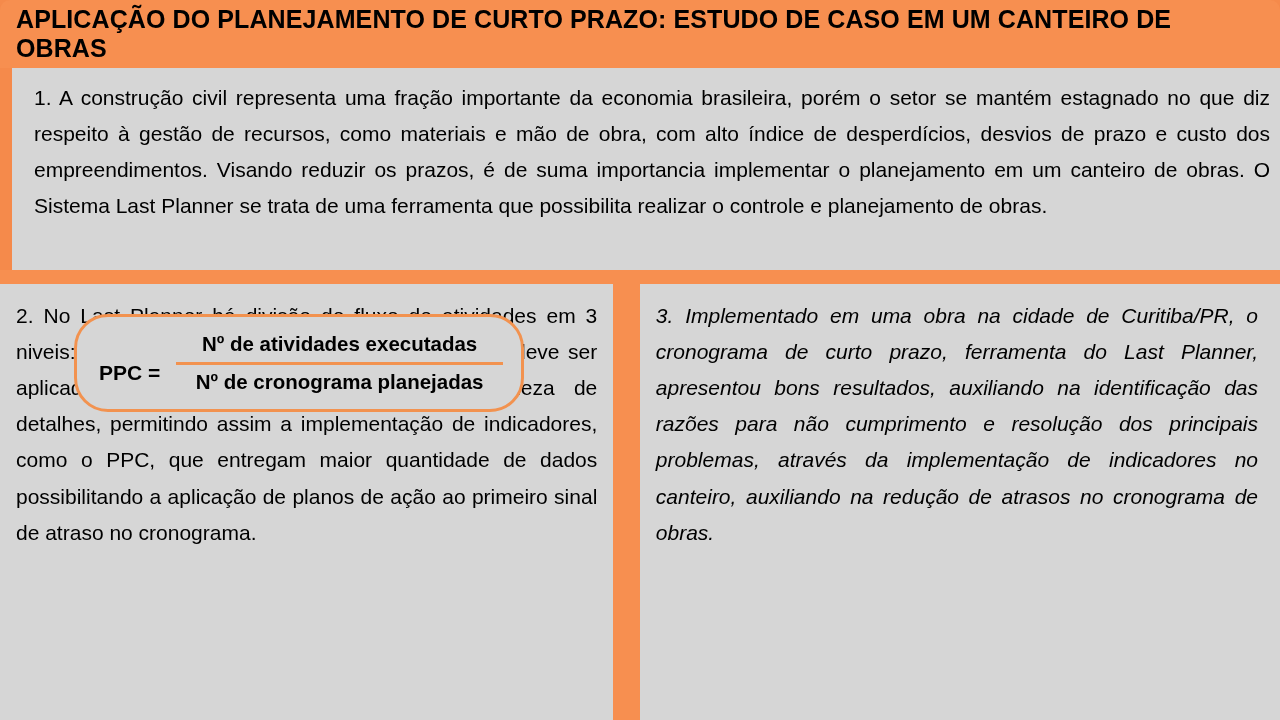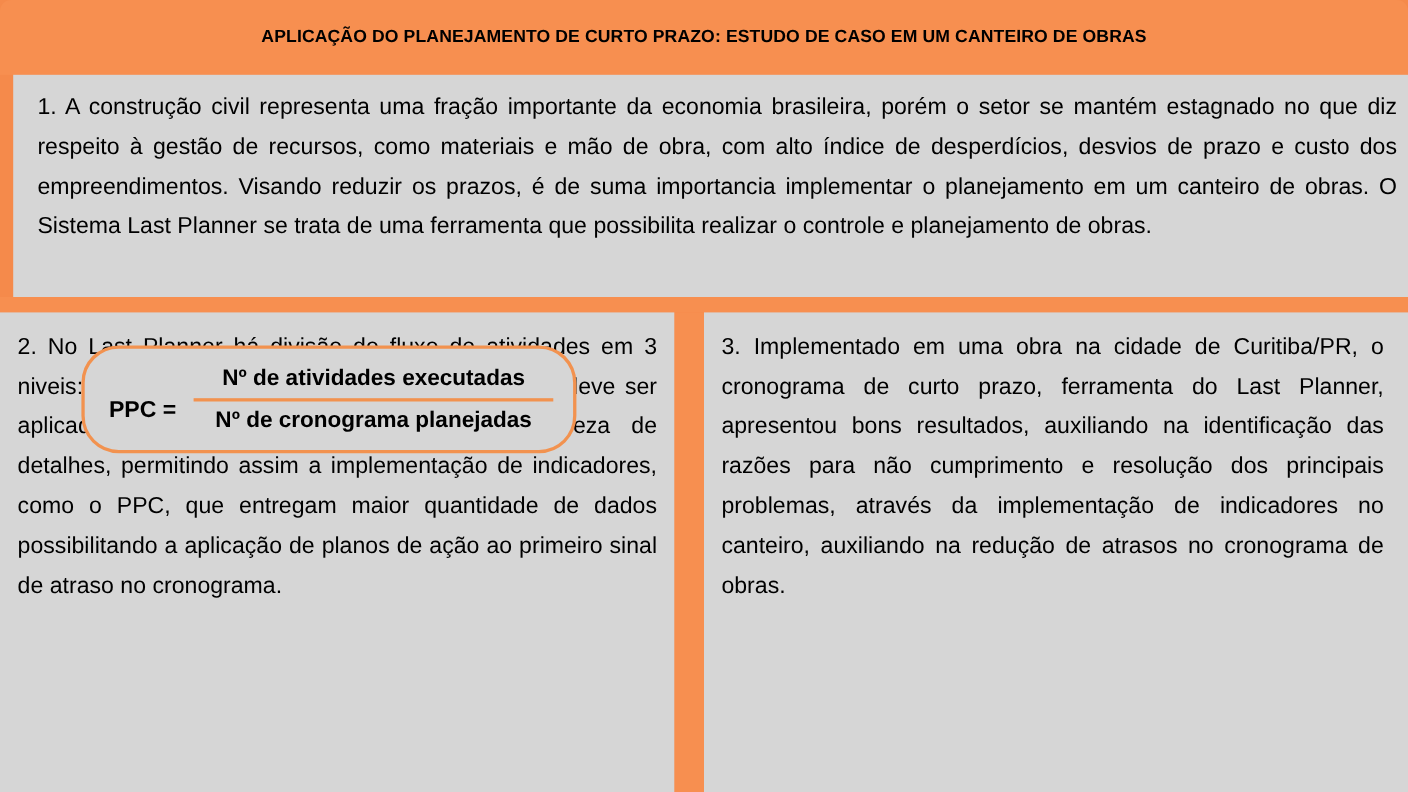--- a/index.html
+++ b/index.html
@@ -26,21 +26,21 @@
     top: 0;
     width: 1280px;
     height: 68px;
     background: #f78f50;
     border-radius: 10px 10px 0 0;
     display: flex;
     align-items: center;
     justify-content: center;
   }
   .title-text {
-    font-size: 16px;
+    font-size: 25px;
     font-weight: bold;
     color: #000000;
     letter-spacing: 0.1px;
     text-align: left;
     padding: 0 16px;
     line-height: 1.15;
   }
 
   
   .panel-top {
@@ -90,20 +90,21 @@
     padding: 14px 16px 0 16px;
   }
   .col-gap {
     width: 28px;
     background: #f78f50;
     height: 436px;
   }
   .col-right {
     width: 673px;
     padding: 14px 22px 0 16px;
+    font-style: italic;
   }
   .col p {
     margin: 0;
     font-size: 21px;
     line-height: 1.72;
     color: #000000;
     text-align: justify;
     text-justify: inter-word;
   }
 

